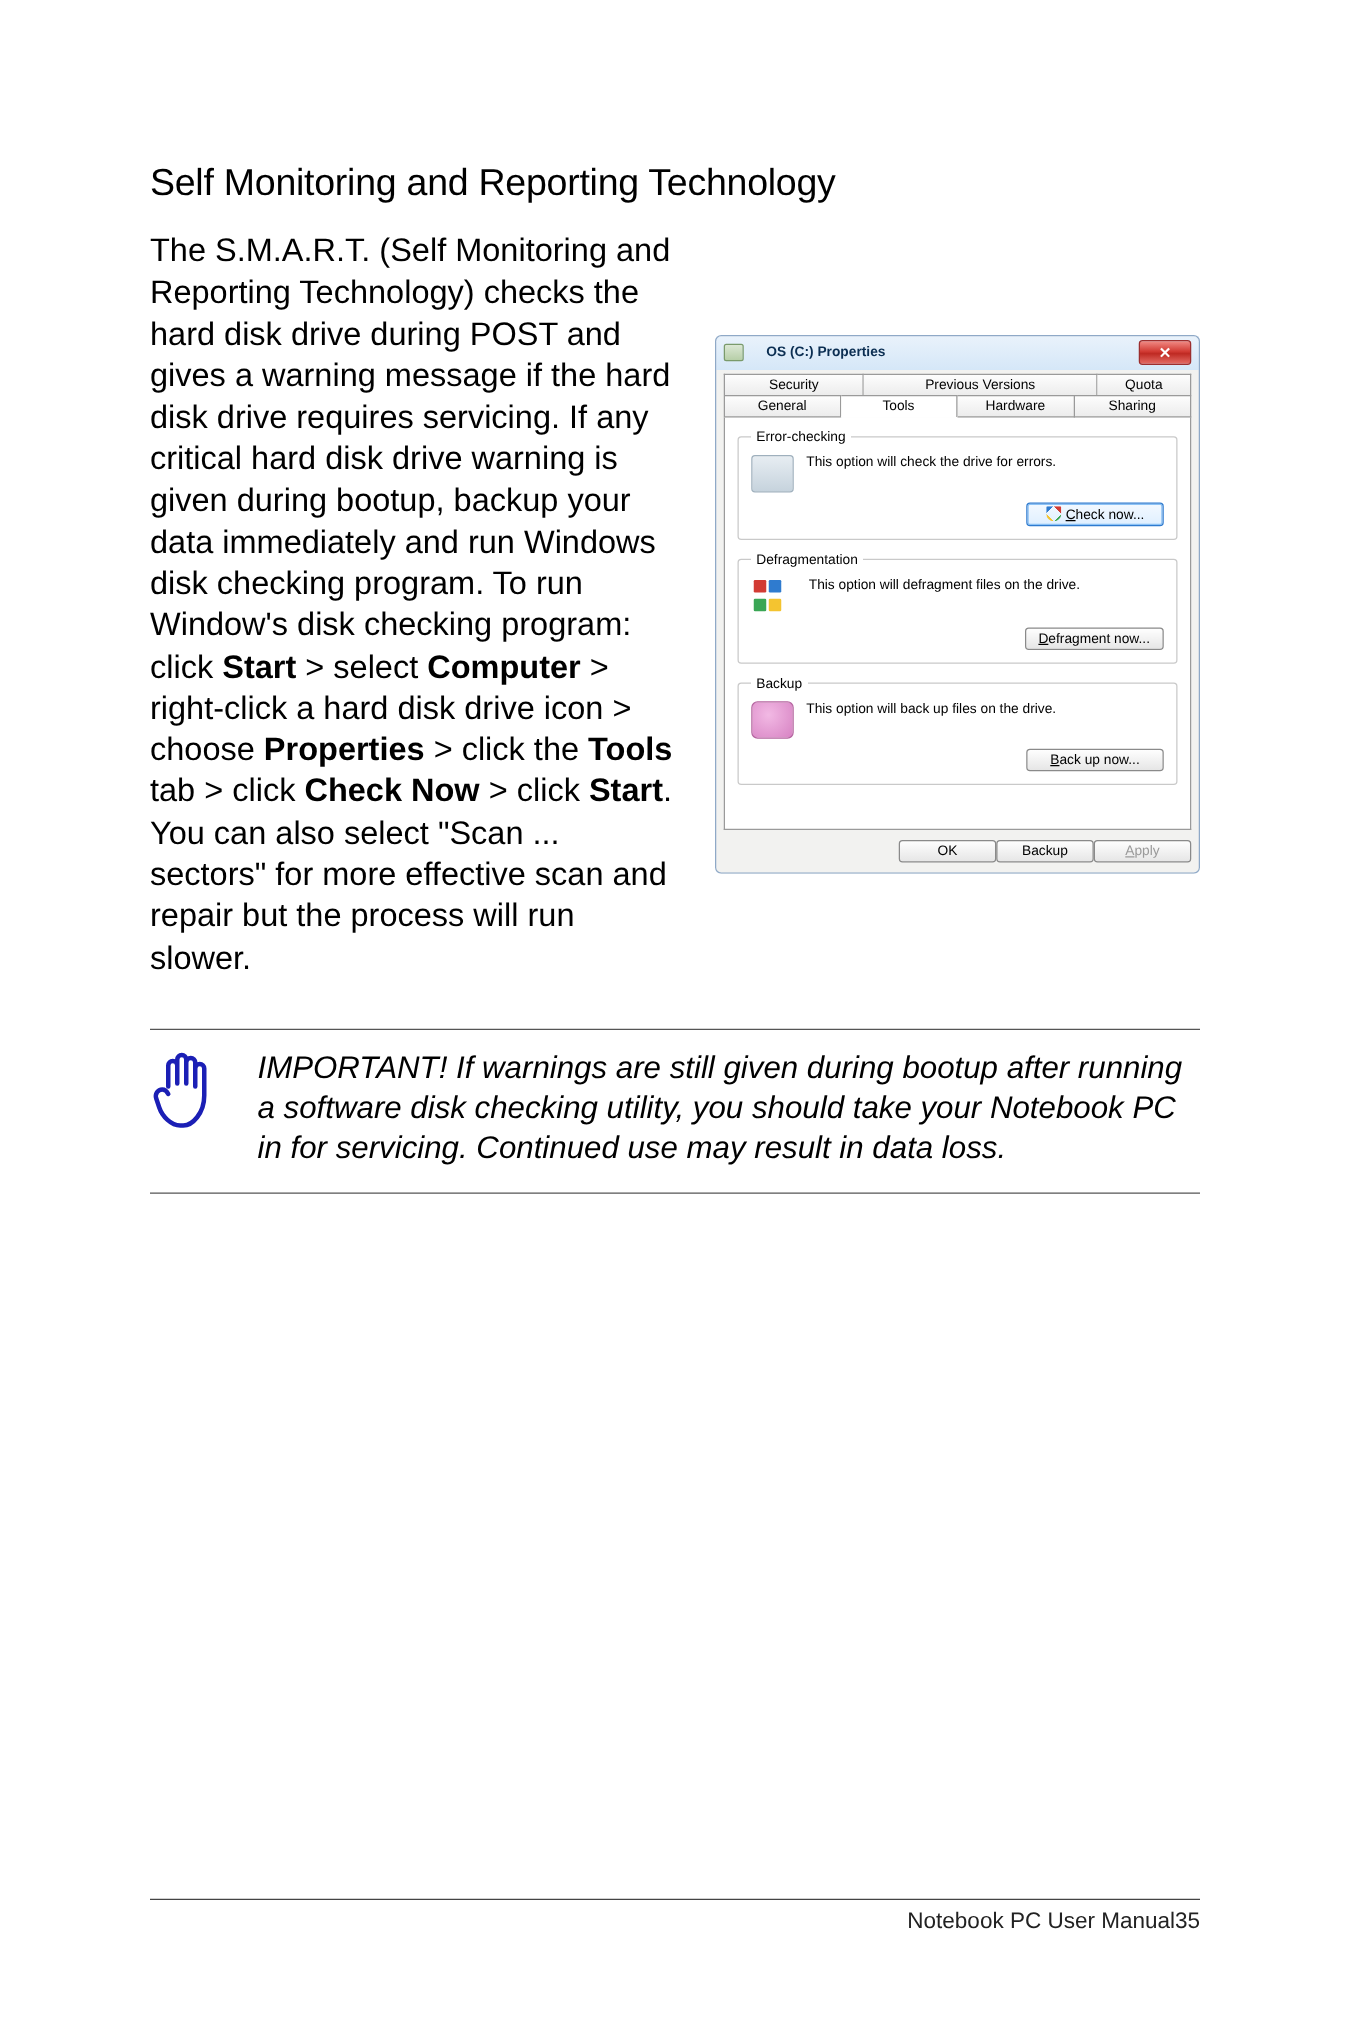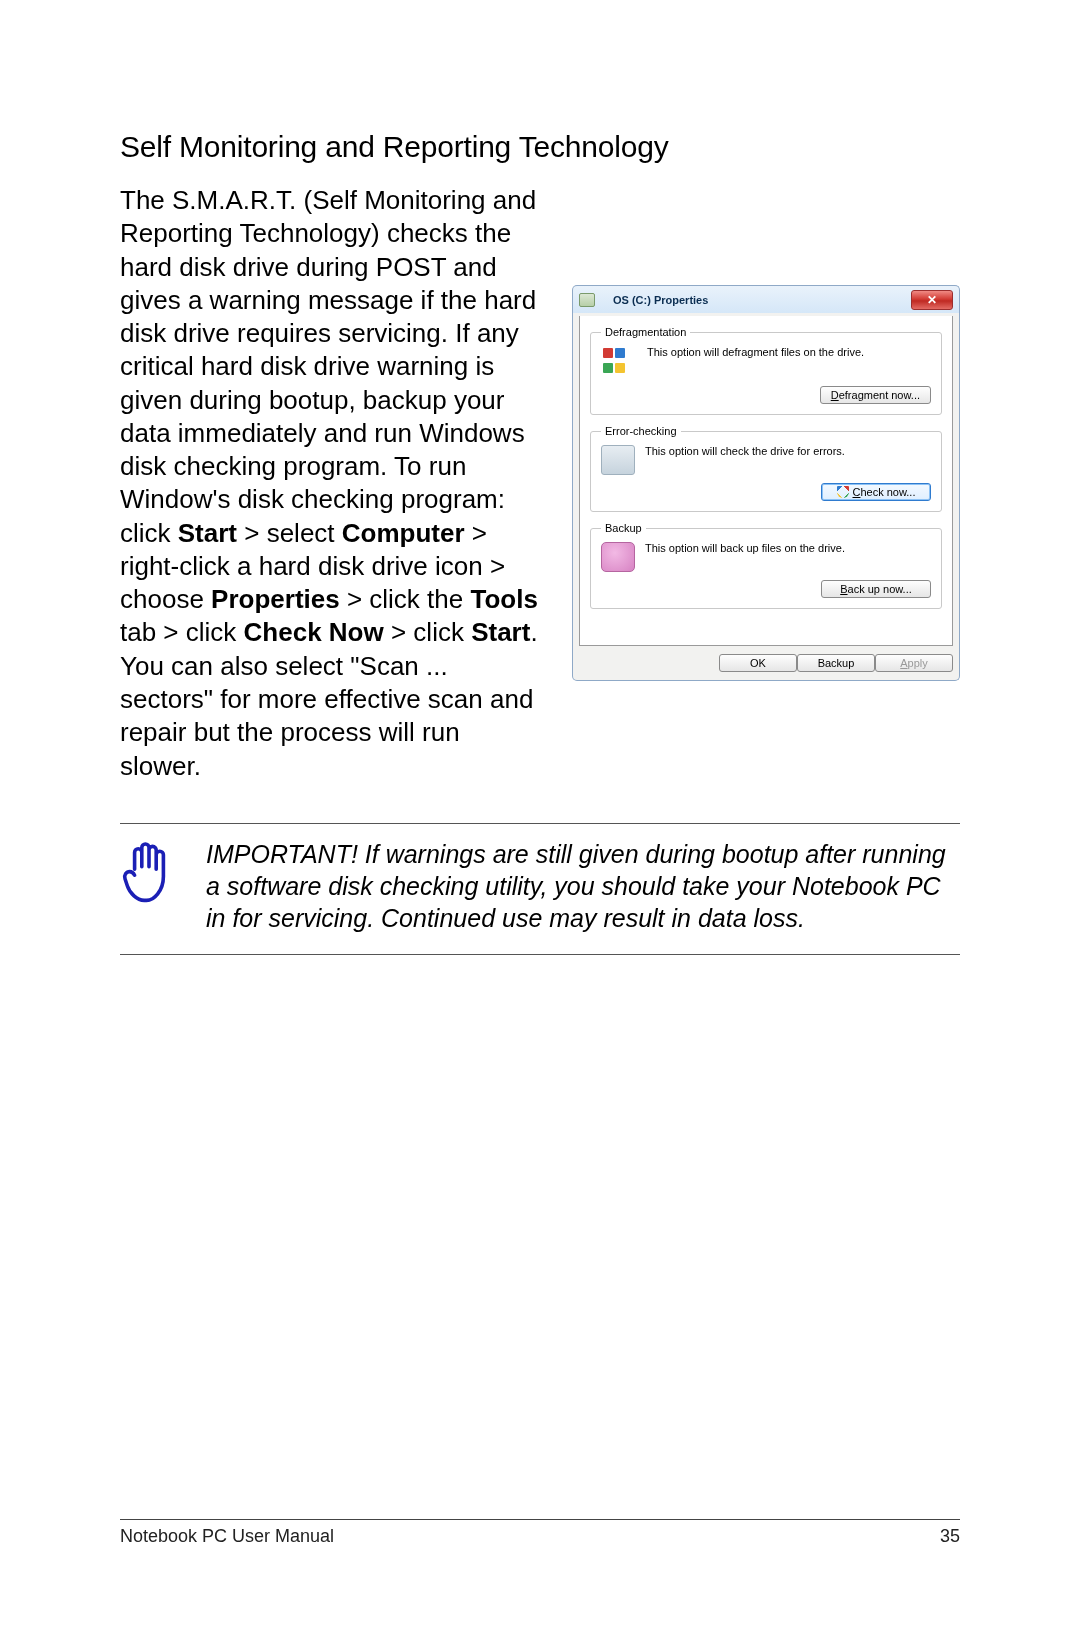--- a/index.html
+++ b/index.html
@@ -208,21 +208,21 @@
   .footer {
     position: absolute;
     left: 120px; right: 120px;
     bottom: 80px;
   }
   .footer-rule {
     border-top: 1px solid #444;
     margin-bottom: 6px;
   }
   .footer-row {
-    display:flex; justify-content:space-between;
+    display:flex; justify-content:flex-end;
     font-size: 18px; color:#222;
   }
 </style>
 </head>
 <body>
 
 <div class="page">
   <div class="heading">Self Monitoring and Reporting Technology</div>
 
   <div class="body-row">
@@ -231,53 +231,66 @@
     </div>
 
     <div class="dialog">
       <div class="titlebar">
         <span class="drive-ico"></span>
         <span class="title">OS (C:) Properties</span>
         <span class="spacer"></span>
         <span class="close-btn">✕</span>
       </div>
       <div class="dialog-body">
+        <div class="tabs">
+          <div class="tabrow1">
+            <div class="tab sec">Security</div>
+            <div class="tab prev">Previous Versions</div>
+            <div class="tab quota">Quota</div>
+          </div>
+          <div class="tabrow2">
+            <div class="tab gen">General</div>
+            <div class="tab tools active">Tools</div>
+            <div class="tab hw">Hardware</div>
+            <div class="tab share">Sharing</div>
+          </div>
+        </div>
 
         <div class="tabcontent">
+
+          <fieldset class="grp">
+            <legend>Error-checking</legend>
+            <div class="grp-row">
+              <div class="grp-ico ico-disk"></div>
+              <div class="grp-txt">This option will check the drive for errors.</div>
+            </div>
+            <div class="grp-btn-row">
+              <span class="winbtn-hot">
+                <span class="shield-ico"></span><span class="u">C</span><span>heck now...</span>
+              </span>
+            </div>
+          </fieldset>
 
           <fieldset class="grp">
             <legend>Defragmentation</legend>
             <div class="grp-row">
               <div class="grp-ico ico-defrag">
                 <span class="r"></span>
                   <span class="b"></span>
                   <span class="g"></span>
                   <span class="y"></span>
               </div>
               <div class="grp-txt">This option will defragment files on the drive.</div>
             </div>
             <div class="grp-btn-row">
               <span class="winbtn"><span class="u">D</span><span>efragment now...</span></span>
             </div>
           </fieldset>
 
           <fieldset class="grp">
-            <legend>Error-checking</legend>
-            <div class="grp-row">
-              <div class="grp-ico ico-disk"></div>
-              <div class="grp-txt">This option will check the drive for errors.</div>
-            </div>
-            <div class="grp-btn-row">
-              <span class="winbtn-hot">
-                <span class="shield-ico"></span><span class="u">C</span><span>heck now...</span>
-              </span>
-            </div>
-          </fieldset>
-
-          <fieldset class="grp">
             <legend>Backup</legend>
             <div class="grp-row">
               <div class="grp-ico ico-backup"></div>
               <div class="grp-txt">This option will back up files on the drive.</div>
             </div>
             <div class="grp-btn-row">
               <span class="winbtn"><span class="u">B</span><span>ack up now...</span></span>
             </div>
           </fieldset>
 

